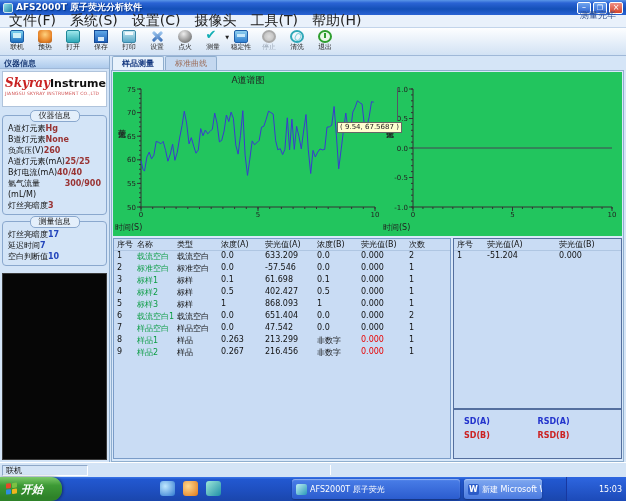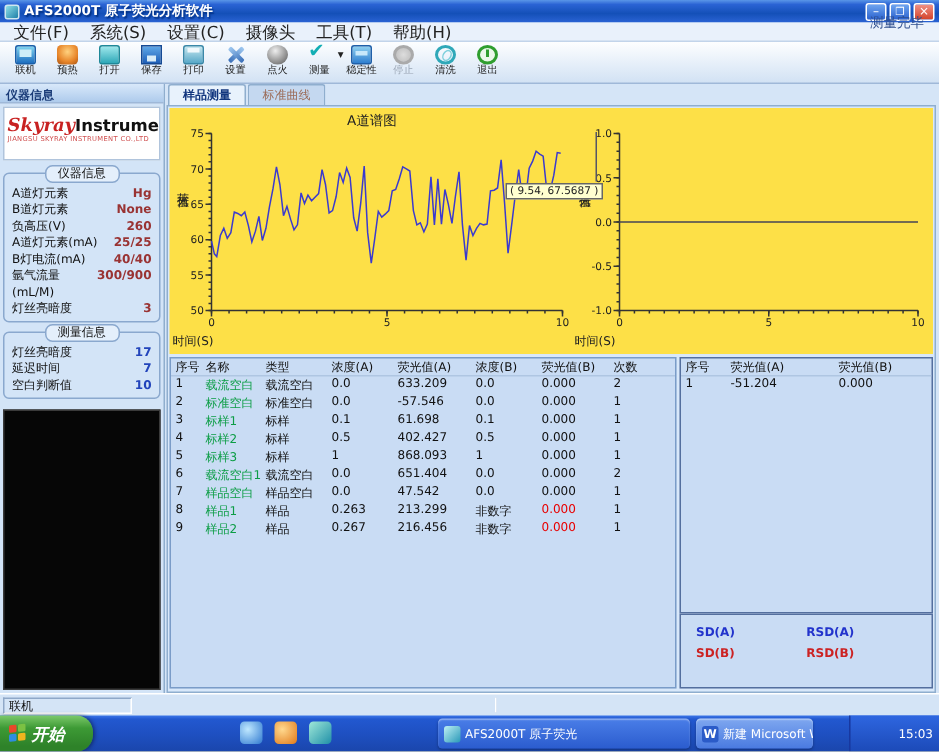--- a/index.html
+++ b/index.html
@@ -7,21 +7,21 @@
 #screen{position:relative;width:626px;height:501px;background:#D5E5F7;overflow:hidden;font-size:9px;color:#111}
 
 .titlebar{position:absolute;top:0;left:0;right:0;height:15px;display:flex;align-items:center;padding:0 3px;color:#fff;background:linear-gradient(180deg,#5A96E8 0%,#2A63D4 20%,#1450B8 60%,#2A63D4 100%)}
 .app-icon{width:10px;height:10px;border-radius:2px;border:1px solid #cfe7ef;background:linear-gradient(135deg,#8FE0E8,#1E7FA8);margin-right:3px}
 .title-text{flex:1;font-weight:bold;font-size:9px;text-shadow:1px 1px 1px #003084;white-space:nowrap}
 .winbtn{width:14px;height:12px;margin-left:2px;border:1px solid #fff;border-radius:2px;font-size:8px;line-height:10px;text-align:center;color:#fff;background:linear-gradient(180deg,#6FA5F0,#2B62CE)}
 .winbtn.close{background:linear-gradient(180deg,#F09185,#D3432A)}
 .winbtn.min::before{content:"–"}.winbtn.rest::before{content:"❐";font-size:7px}.winbtn.close::before{content:"×"}
 
 .menubar{position:absolute;top:15px;left:0;right:0;height:13px;background:#E9F1FB;border-bottom:1px solid #C2D4EA;display:flex;align-items:center;padding-left:2px}
-.menu-item{padding:0 7px;font-size:11px;color:#222}
+.menu-item{padding:0 7px;font-size:14px;color:#222}
 
 .toolbar{position:absolute;top:28px;left:0;right:0;height:28px;background:linear-gradient(180deg,#FDFEFF,#D2E2F4);border-bottom:1px solid #9FB8D8;display:flex;align-items:flex-start;padding:2px 0 0 3px}
 .tbtn{width:27px;display:flex;flex-direction:column;align-items:center;position:relative;margin-right:1px}
 .tbicon{width:14px;height:13px;position:relative}
 .tblabel{font-size:8px;line-height:9px;color:#222;transform:scale(.85);transform-origin:center top;white-space:nowrap}
 .tbtn.disabled .tblabel{color:#9aa6b5}
 .dd{position:absolute;right:-3px;top:4px;font-size:5px;color:#222}
 .ic-connect{background:linear-gradient(180deg,#7FD4F0,#1E6FC0);border:1px solid #1A5FA8;border-radius:2px}
 .ic-connect::after{content:"";position:absolute;left:2px;top:2px;right:2px;height:5px;background:#CFEFF8}
 .ic-preheat{background:radial-gradient(circle at 50% 35%,#FFD27F,#E8862A 60%,#A85414);border-radius:3px}
@@ -44,31 +44,31 @@
 .measure-done{position:absolute;right:10px;top:9px;font-size:9px;color:#2F4F8F}
 
 .sidebar{position:absolute;top:56px;left:0;width:110px;height:406px;background:#D3E4F7;border-right:1px solid #8FAECE;display:flex;flex-direction:column}
 .side-caption{height:13px;background:linear-gradient(180deg,#D8E8FA,#AECBEC);border-bottom:1px solid #9FB8D8;font-size:8px;color:#1B3C78;padding:2px 0 0 4px;font-weight:bold}
 .logo-box{margin:2px;height:36px;background:#FFF;border:1px solid #B0C4DC;padding:4px 2px 1px;overflow:hidden}
 .brand-red{font-family:"DejaVu Serif","Liberation Serif",serif;font-style:italic;font-weight:bold;color:#C82222;font-size:12px}
 .brand-black{font-weight:bold;font-size:11px;color:#111}
 .logo-tagline{font-size:6px;color:#D05050;letter-spacing:.3px;white-space:nowrap;transform:scale(.75);transform-origin:left top}
 .group{margin:6px 2px 0;border:1px solid #8AA8CE;border-radius:4px;position:relative;padding:7px 2px 3px}
 .legend{position:absolute;top:-6px;left:50%;transform:translateX(-50%);background:#E4EFFB;border:1px solid #8AA8CE;border-radius:5px;padding:0 8px;font-size:8px;line-height:10px;white-space:nowrap}
-.info-row{display:flex;justify-content:space-between;padding:0 3px;font-size:8px;line-height:11px}
+.info-row{display:flex;padding:0 3px;font-size:8px;line-height:11px}
 .group.instrument .val{color:#993333;font-weight:bold}
 .group.measure .val{color:#2244BB;font-weight:bold}
 .camera{flex:1;margin:7px 2px 2px;background:#060606;border:1px solid #3a3a3a}
 
 .content{position:absolute;top:56px;left:110px;width:516px;height:406px}
 .tabbar{height:14px;display:flex;align-items:flex-end;padding-left:2px}
 .tab{padding:1px 9px 1px;font-size:8px;border:1px solid #8FAECE;border-bottom:none;border-radius:2px 2px 0 0;background:#C4D8F0;color:#9B6B57;margin-right:1px}
 .tab.active{background:#E8F2FC;color:#12367E;font-weight:bold}
 .panel{position:absolute;top:14px;left:1px;right:2px;bottom:0;border:1px solid #8FAECE;background:#D8E8FA}
-.charts-row{position:absolute;top:1px;left:1px;right:1px;height:164px;background:#fde047}
+.charts-row{position:absolute;top:1px;left:1px;right:1px;height:164px;background:#22c55e}
 .chart{position:absolute;top:2px;height:160px}
 #chartA{left:2px;width:266px}
 #chartB{left:270px;right:2px}
 .chart-title{position:absolute;top:0;left:0;right:0;text-align:center;font-size:9px;color:#222}
 .chart svg{position:absolute;top:11px;left:0}
 .ylab{position:absolute;left:0;top:48px;writing-mode:vertical-rl;font-size:8px;color:#222;letter-spacing:1px}
 .xlab{position:absolute;bottom:1px;left:0;right:0;font-size:8px;color:#222}
 .tooltip{position:absolute;left:224px;top:50px;z-index:5;background:#FFFFD0;border:1px solid #666;font-size:7px;line-height:9px;padding:0 2px;color:#222;white-space:nowrap}
 .cursor-line{position:absolute;left:284px;top:16px;width:1px;height:33px;background:#556;z-index:4}
 

